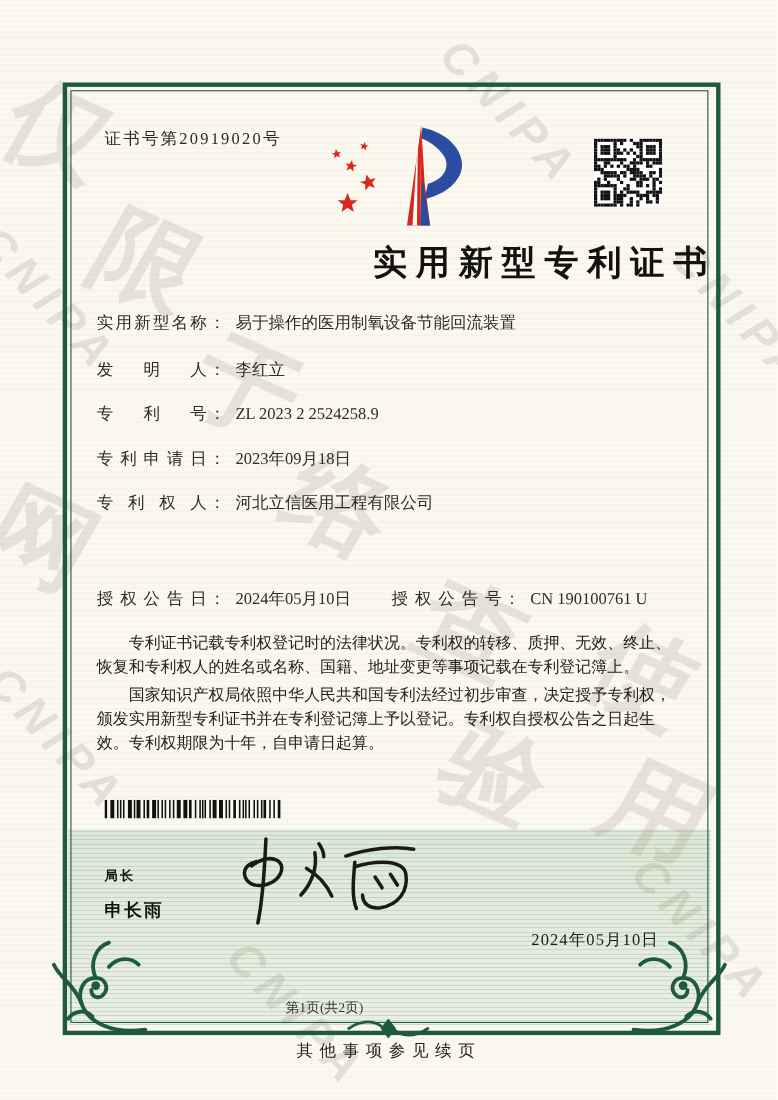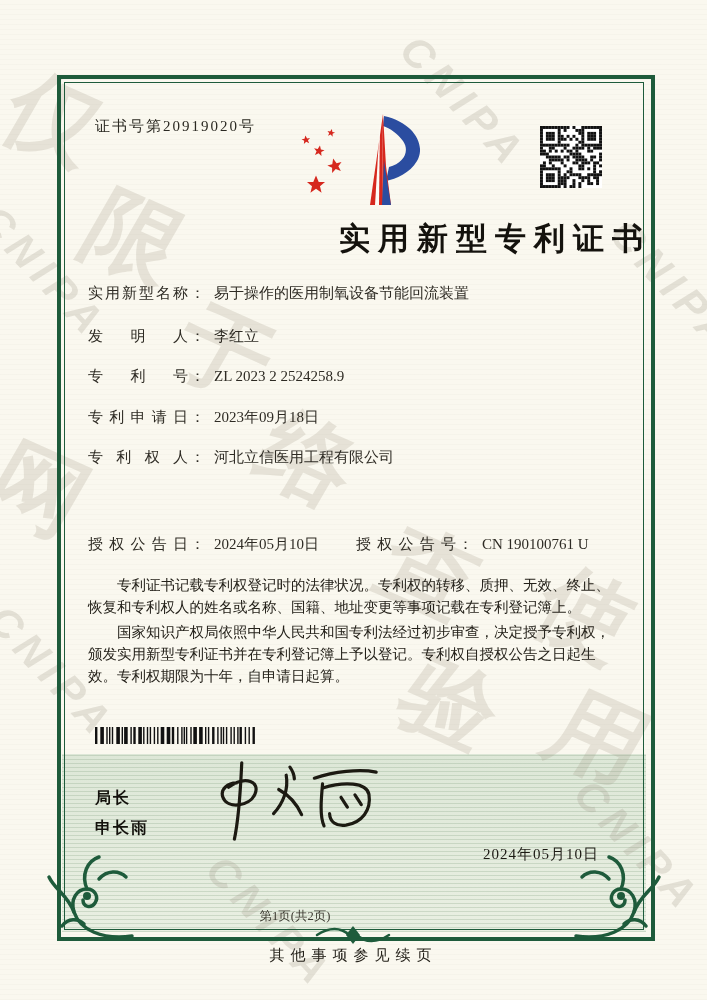--- a/index.html
+++ b/index.html
@@ -36,21 +36,21 @@
          font-size:31px;font-weight:700;letter-spacing:8px;color:#14120d;}
   .field-row{position:absolute;left:88px;width:540px;font-size:15px;color:#2e2b24;white-space:nowrap;}
   .flabel{display:inline-block;width:100px;text-align:justify;text-align-last:justify;vertical-align:top;}
   .fsep{margin-left:2px;}
   .fvalue{margin-left:9px;}
   .grant-left{display:inline-block;width:268px;}
   .body-text{position:absolute;left:88px;top:574px;width:531px;font-size:14.5px;
              line-height:1.52;color:#24211a;}
   .body-text p{margin:0 0 3px;text-indent:2em;}
   .barcode{position:absolute;left:95px;top:727px;}
-  .sig-post{position:absolute;left:95px;top:788px;font-size:16px;font-weight:700;color:#14120d;
+  .sig-post{position:absolute;left:95px;top:788px;font-size:12px;font-weight:700;color:#14120d;
             font-family:Liberation Mono, monospace;letter-spacing:2px;}
   .sig-name{position:absolute;left:95px;top:818px;font-size:16px;font-weight:700;color:#14120d;
             font-family:"Liberation Sans","DejaVu Sans",sans-serif;letter-spacing:2px;}
   .sig-hand{position:absolute;left:195px;top:755px;transform:rotate(-2deg);}
   .sig-date{position:absolute;left:483px;top:845px;font-size:15px;color:#1c1a14;letter-spacing:1px;}
   .page-info{position:absolute;left:57px;top:908px;width:476px;text-align:center;
              font-size:12.5px;color:#3a382f;}
   .cont-note{position:absolute;left:0;top:946px;width:707px;text-align:center;
              font-size:15px;letter-spacing:6px;color:#24211a;}
   svg .ink{stroke:#1c1a12;stroke-width:3.2;fill:none;stroke-linecap:round;stroke-linejoin:round;}

